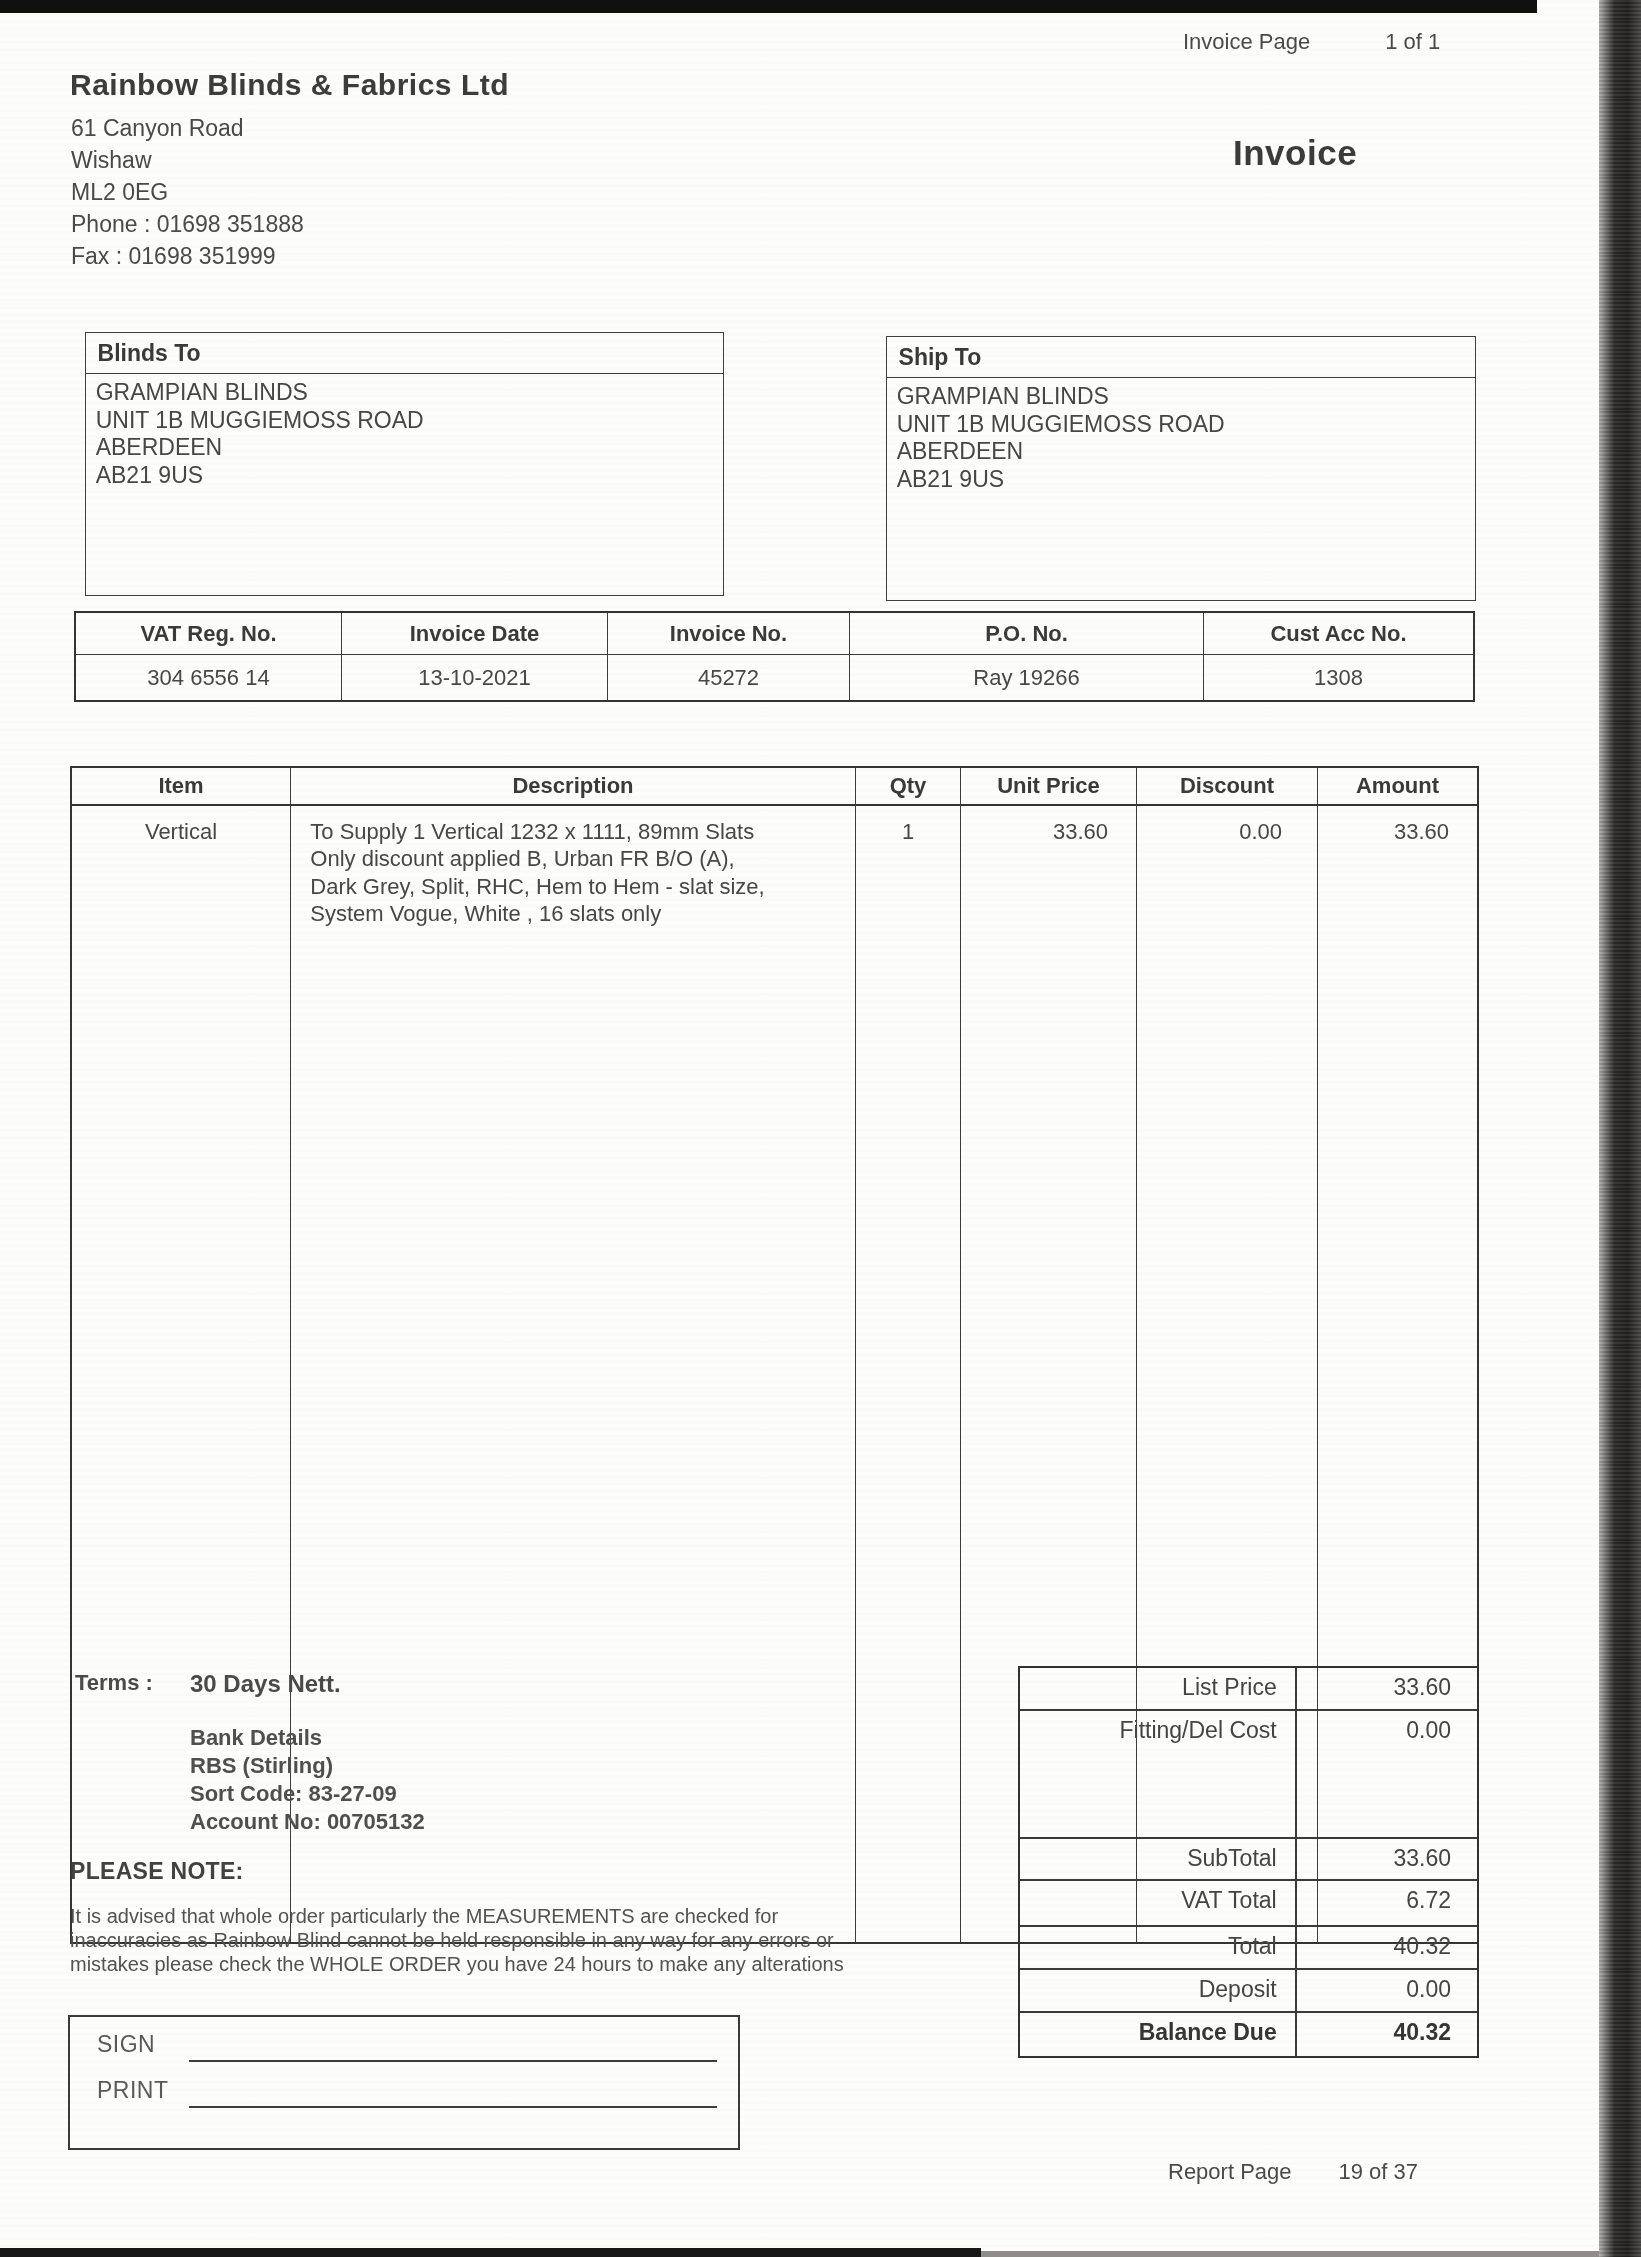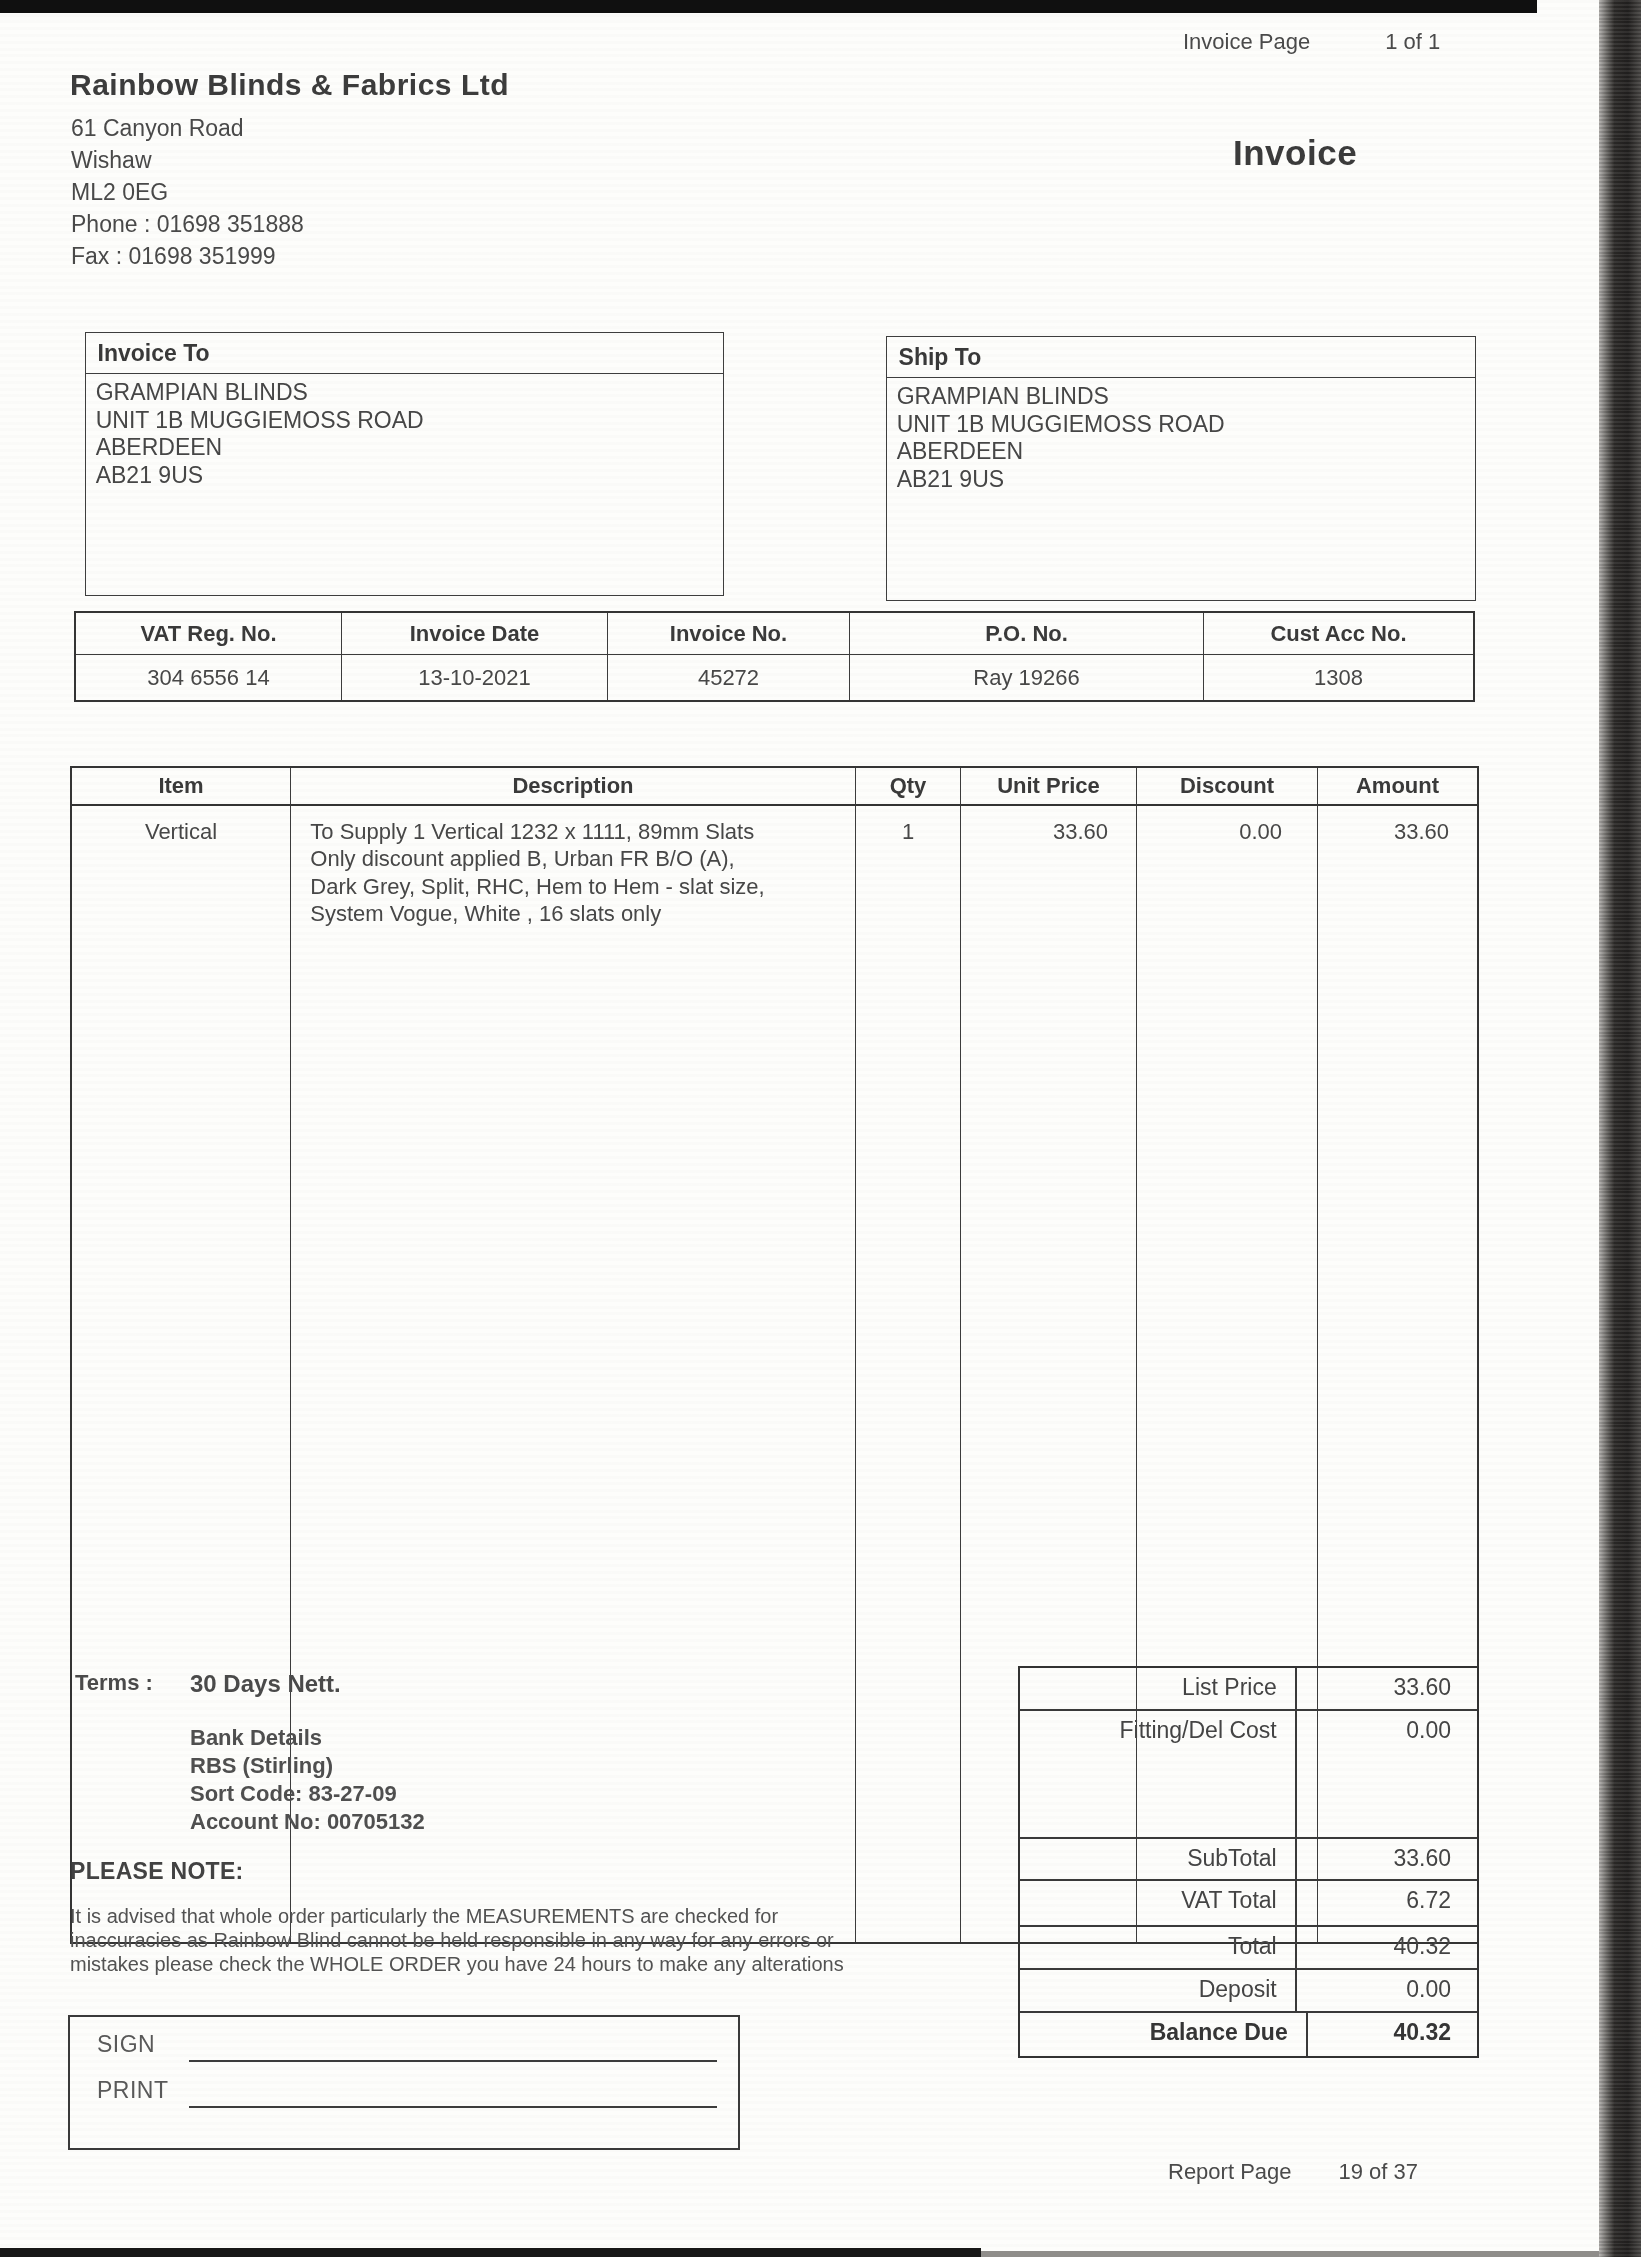--- a/index.html
+++ b/index.html
@@ -62,21 +62,21 @@
   
   .terms-label { left:75px;  top:1670px; font-size:22px; font-weight:bold; color:#4a4a4a; }
   .terms-value { left:190px; top:1670px; font-size:24px; font-weight:bold; color:#4a4a4a; }
   .bank-block  { left:190px; top:1724px; font-size:22px; font-weight:bold; line-height:28px; white-space:pre-line; color:#4f4f4f; }
   .please-note { left:70px;  top:1858px; font-size:23px; font-weight:bold; color:#424242; letter-spacing:0.3px; }
   .note-text   { left:70px;  top:1904px; width:927px; font-size:20px; line-height:24px; white-space:pre-line; color:#525252; }
 
   
   .totals { left:1018px; top:1666px; width:461px; border:2.9px solid #323232; box-sizing:border-box; }
   .totals .row { display:flex; border-bottom:2.9px solid #3a3a3a; }
-  .totals .row:last-child { border-bottom:none;padding-left:11px; }
+  .totals .row:last-child { border-bottom:none; }
   .totals .lbl { width:277px; border-right:2.9px solid #3a3a3a; text-align:right; padding:5.8px 18.3px 0 0; box-sizing:border-box;
     font-size:23px; color:#444; }
   .totals .val { flex:1; text-align:right; padding:5.8px 26px 0 0; font-size:23px; color:#444; }
   .totals .h42 { height:41px;gap:28px; } .totals .h130 { height:126px; } .totals .h41 { height:40px; }
   .totals .h46 { height:44px; } .totals .h45 { height:43px; }
   .totals .row.bold .lbl, .totals .row.bold .val { font-weight:bold; color:#353535; }
 
   
   .sign-box { left:68px; top:2015px; width:672px; height:135px; border:2.9px solid #3a3a3a; box-sizing:border-box; }
   .sign-box .lab { position:absolute; left:27px; font-size:23px; color:#595959; letter-spacing:0.5px; }
@@ -108,21 +108,21 @@
   </div>
 
   <div class="abs page-indicator">
     <span>Invoice Page</span>
     <span class="gap"></span>
     <span>1 of 1</span>
   </div>
   <div class="abs doc-title">Invoice</div>
 
   <div class="abs addr-box box-invoice-to">
-    <div class="hd">Invoice To</div>
+    <div class="hd">Blinds To</div>
     <div class="bd">GRAMPIAN BLINDS
 UNIT 1B MUGGIEMOSS ROAD
 ABERDEEN
 AB21 9US</div>
   </div>
   <div class="abs addr-box box-ship-to">
     <div class="hd">Ship To</div>
     <div class="bd">GRAMPIAN BLINDS
 UNIT 1B MUGGIEMOSS ROAD
 ABERDEEN

